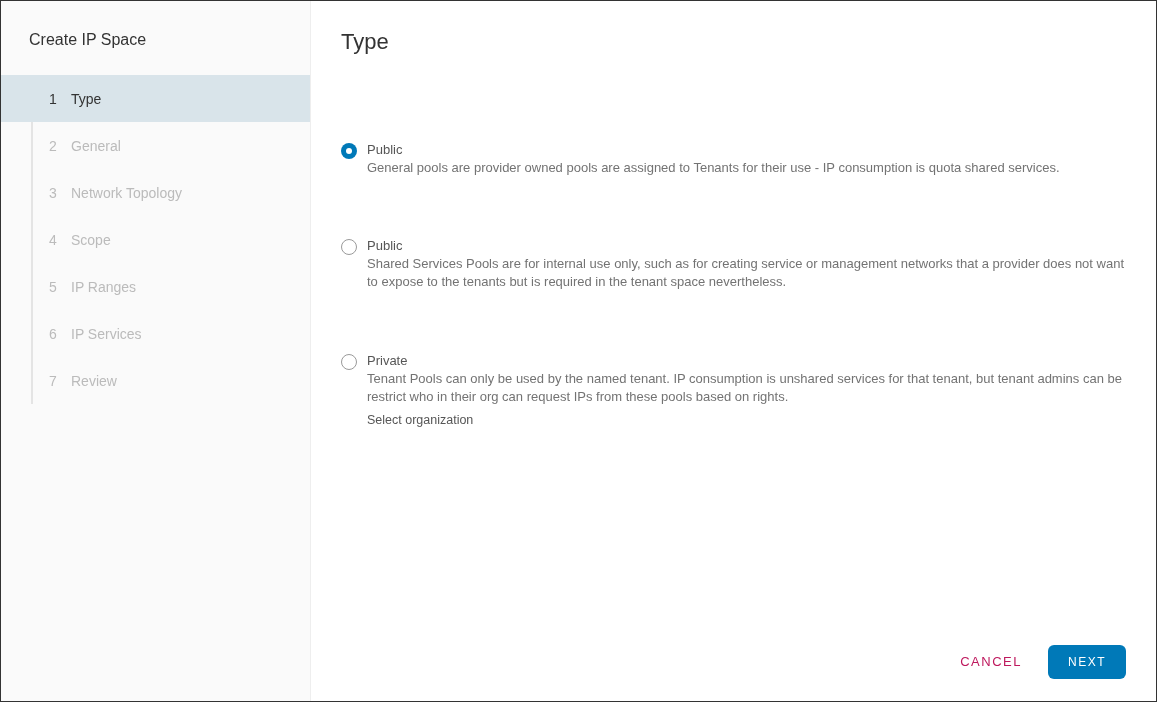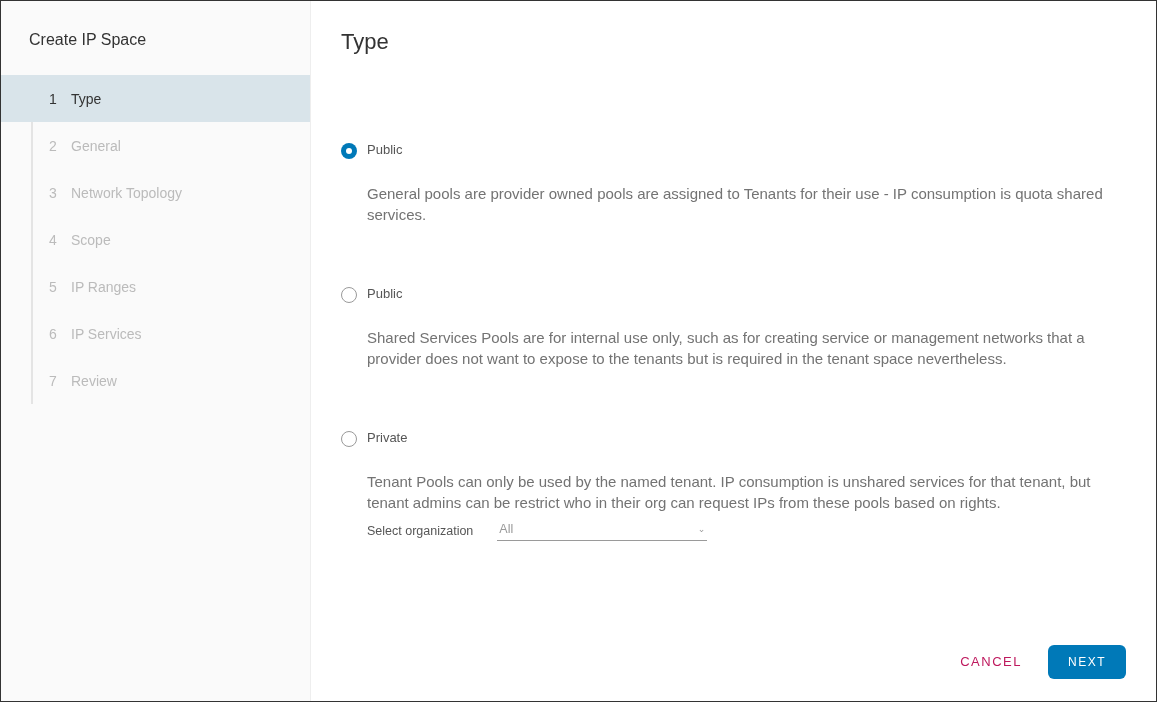--- a/index.html
+++ b/index.html
@@ -112,26 +112,25 @@
     content: "";
     width: 6px; height: 6px;
     background: #fff;
     border-radius: 50%;
   }
   .radio-label {
     font-size: 13px;
     color: #565656;
   }
   .radio-desc {
-    font-size: 15px;
+    font-size: 13px;
     color: #737373;
     margin-left: 26px;
     line-height: 1.4;
     max-width: 770px;
-    margin-top: 24px;
   }
   .select-row {
     display: flex;
     align-items: center;
     gap: 24px;
     margin-left: 26px;
     margin-top: 7px;
   }
   .select-label {
     font-size: 12.5px;
@@ -245,24 +244,20 @@
 
       <div>
         <div class="radio-row">
           <span class="radio-outer"></span>
           <span class="radio-label">Private</span>
         </div>
         <div class="radio-desc">Tenant Pools can only be used by the named tenant. IP consumption is unshared services for that tenant, but tenant admins can be restrict who in their org can request IPs from these pools based on rights.</div>
 
         <div class="select-row">
           <span class="select-label">Select organization</span>
-          <div class="select-box">
-            <span>All</span>
-            <span class="chevron">⌄</span>
-          </div>
         </div>
       </div>
 
     </div>
 
     <div class="footer">
       <button class="btn-cancel">CANCEL</button>
       <button class="btn-next">NEXT</button>
     </div>
   </div>

